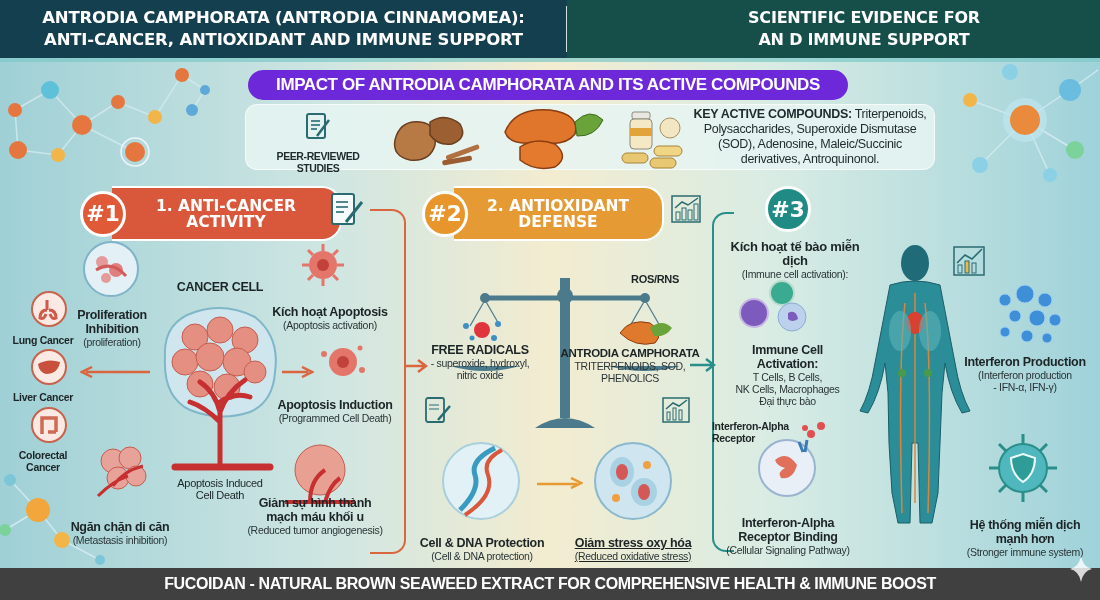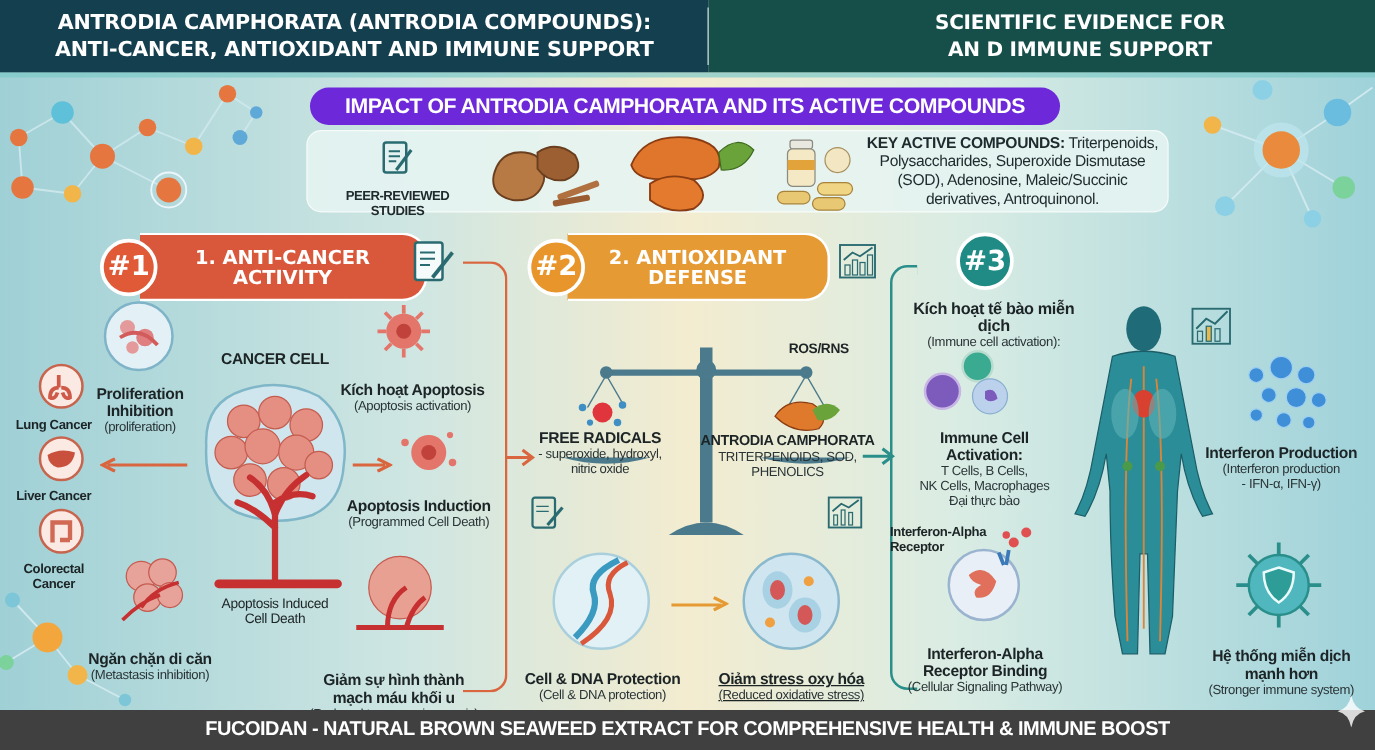--- a/index.html
+++ b/index.html
@@ -104,21 +104,21 @@
     </g>
   <circle cx="38" cy="60" r="12" fill="#f2a63c"></circle>
     <circle cx="62" cy="90" r="8" fill="#f2b54a"></circle>
     <circle cx="10" cy="30" r="6" fill="#7cc6d8"></circle>
     <circle cx="5" cy="80" r="6" fill="#7bd29a"></circle>
     <circle cx="100" cy="110" r="5" fill="#7cc6d8"></circle>
 </svg>
 
 <div class="hdr hdr-left">
   <div>
-    <div>ANTRODIA CAMPHORATA (ANTRODIA COMPOUNDS):</div>
+    <div>ANTRODIA CAMPHORATA (ANTRODIA CINNAMOMEA):</div>
     <div>ANTI-CANCER, ANTIOXIDANT AND IMMUNE SUPPORT</div>
   </div>
 </div>
 <div class="hdr-divider"></div>
 <div class="hdr hdr-right">
   <div>
     <div>SCIENTIFIC EVIDENCE FOR</div>
     <div>AN D IMMUNE SUPPORT</div>
   </div>
 </div>
@@ -308,21 +308,21 @@
     <path d="M10 60 Q25 45 40 40 M25 50 Q35 35 55 30" stroke="#c73030" stroke-width="3" fill="none"></path>
   </svg>
 <div class="lbl" style="left:55px;top:520px;width:130px;">
   <div class="t">Ngăn chặn di căn</div>
   <div class="s">(Metastasis inhibition)</div>
 </div>
 <svg class="icon" style="left:280px;top:440px" width="80" height="70" viewBox="0 0 80 70">
     <circle cx="40" cy="30" r="25" fill="#e8a092" stroke="#c65b50"></circle>
     <path d="M5 62 H75 M30 62 Q30 40 45 30 M45 62 Q50 45 60 38" stroke="#c73030" stroke-width="4" fill="none"></path>
   </svg>
-<div class="lbl" style="left:240px;top:537px;width:150px;">
+<div class="lbl" style="left:240px;top:496px;width:150px;">
   <div class="t">Giảm sự hình thành</div>
   <div class="t">mạch máu khối u</div>
   <div class="s">(Reduced tumor angiogenesis)</div>
 </div>
 
 <svg class="icon" style="left:450px;top:258px" width="230" height="172" viewBox="0 0 230 172">
   <line x1="35" y1="40" x2="195" y2="40" stroke="#4a7a8c" stroke-width="5"></line>
   <rect x="110" y="20" width="10" height="140" fill="#4a7a8c"></rect>
   <circle cx="115" cy="38" r="8" fill="#4a7a8c"></circle>
   <circle cx="35" cy="40" r="5" fill="#4a7a8c"></circle>

